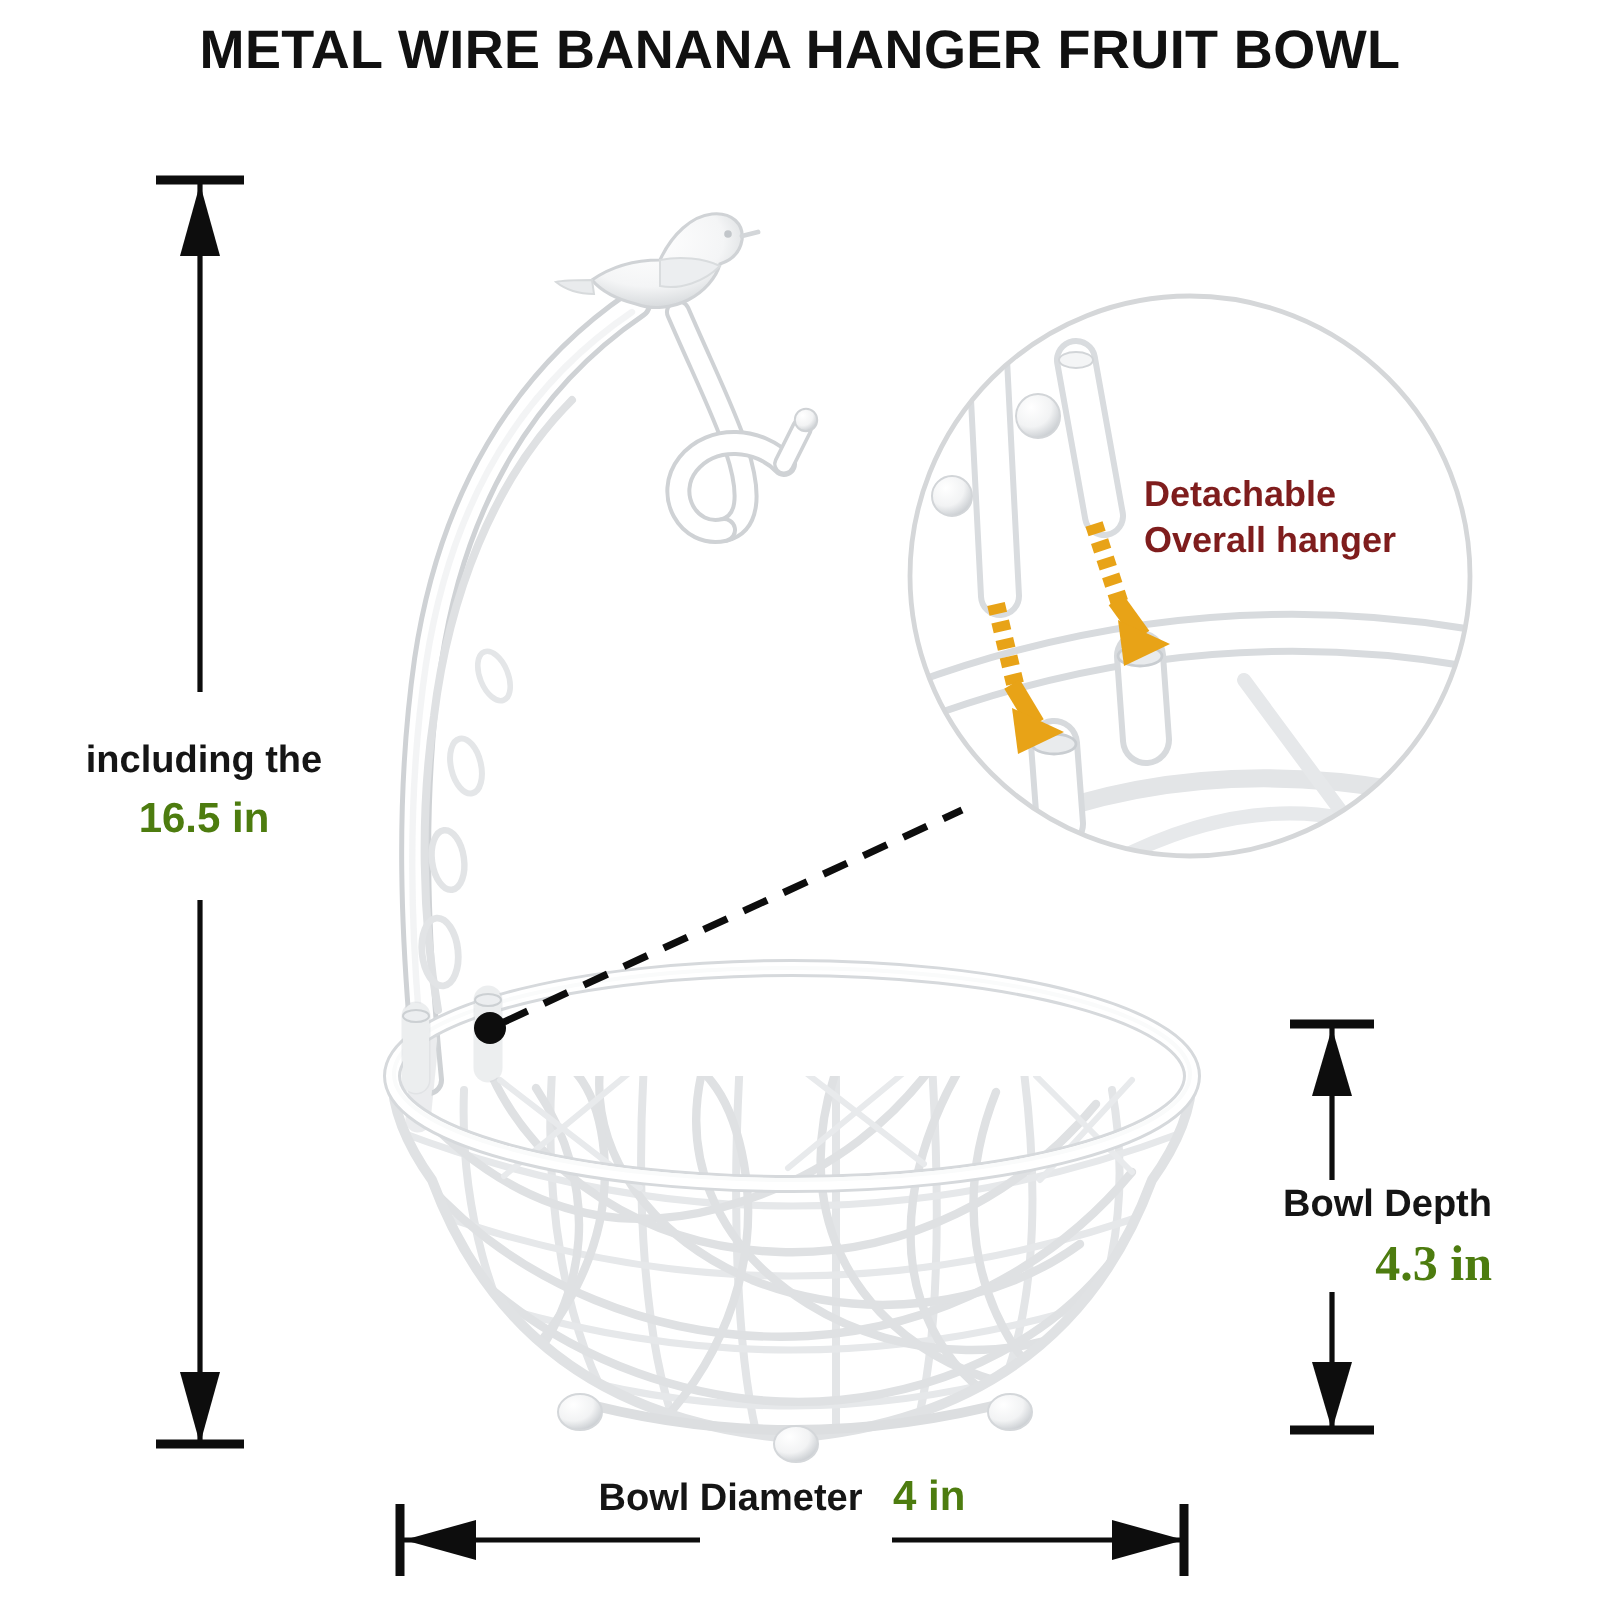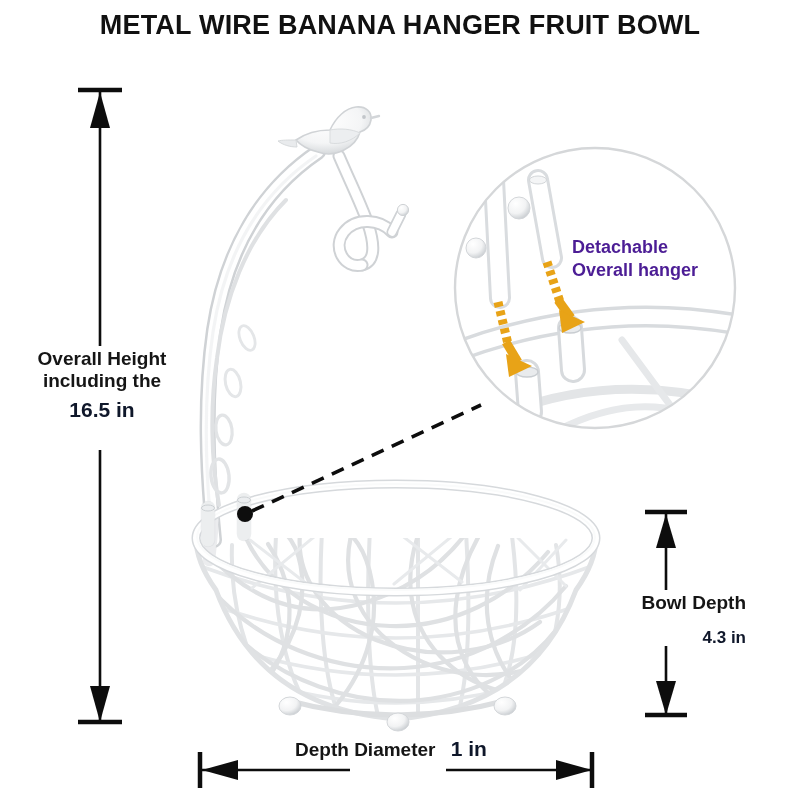--- a/index.html
+++ b/index.html
@@ -39,41 +39,41 @@
 
   .dim-label {
     position: absolute;
     font-family: "Liberation Sans", sans-serif;
     color: #151515;
     font-weight: bold;
     line-height: 1.18;
   }
   .dim-label .value {
     display: block;
-    color: #0f172a;
+    color: #4d7c0f;
     font-weight: bold;
   }
 
   #label-overall-height {
     left: 14px;
     top: 348px;
     width: 176px;
     text-align: center;
     font-size: 19px;
   }
   #label-overall-height .value { font-size: 21px; margin-top: 5px; }
 
   #label-bowl-depth {
     left: 596px;
     top: 592px;
     width: 150px;
     text-align: right;
     font-size: 19px;
   }
-  #label-bowl-depth .value { font-size: 17px; margin-top: 14px; }
+  #label-bowl-depth .value { font-size: 25px; margin-top: 4px; font-family: Liberation Serif, serif; }
 
   #label-bowl-diameter {
     left: 276px;
     top: 735px;
     width: 240px;
     text-align: center;
     font-size: 19px;
   }
   #label-bowl-diameter .value {
     font-size: 21px;
@@ -86,21 +86,21 @@
   }
 
   #callout-text {
     position: absolute;
     left: 572px;
     top: 236px;
     width: 170px;
     font-size: 18px;
     font-weight: bold;
     line-height: 1.28;
-    color: #4c1d95;
+    color: #7f1d1d;
     font-family: "Liberation Sans", sans-serif;
   }
 
   svg.layer {
     position: absolute;
     left: 0; top: 0;
     width: 800px;
     height: 800px;
     overflow: visible;
   }
@@ -331,33 +331,33 @@
       <line x1="200" y1="752" x2="200" y2="788" stroke="#0d0d0d" stroke-width="4.5"></line>
       <line x1="202" y1="770" x2="590" y2="770" stroke="#0d0d0d" stroke-width="2.6"></line>
       <path d="M202,770 L238,760 L238,780 Z" fill="#0d0d0d"></path>
       <path d="M592,770 L556,760 L556,780 Z" fill="#0d0d0d"></path>
       <line x1="592" y1="752" x2="592" y2="788" stroke="#0d0d0d" stroke-width="4.5"></line>
       <rect x="350" y="756" width="96" height="30" fill="#ffffff"></rect>
     </g>
   </svg>
 
   <div class="dim-label" id="label-overall-height">
-    <span>Overall Height</span><br>
+    <br>
     <span>including the</span><br>
     <span class="value">16.5 in</span>
   </div>
 
   <div class="dim-label" id="label-bowl-depth">
     <span>Bowl Depth</span>
     <span class="value">4.3 in</span>
   </div>
 
   <div class="dim-label" id="label-bowl-diameter">
-    <span>Depth Diameter</span>
-    <span class="value">1 in</span>
+    <span>Bowl Diameter</span>
+    <span class="value">4 in</span>
   </div>
 
   <div id="callout-text">
     <span>Detachable</span><br>
     <span>Overall hanger</span>
   </div>
 
 </div>
 
 </body></html>

